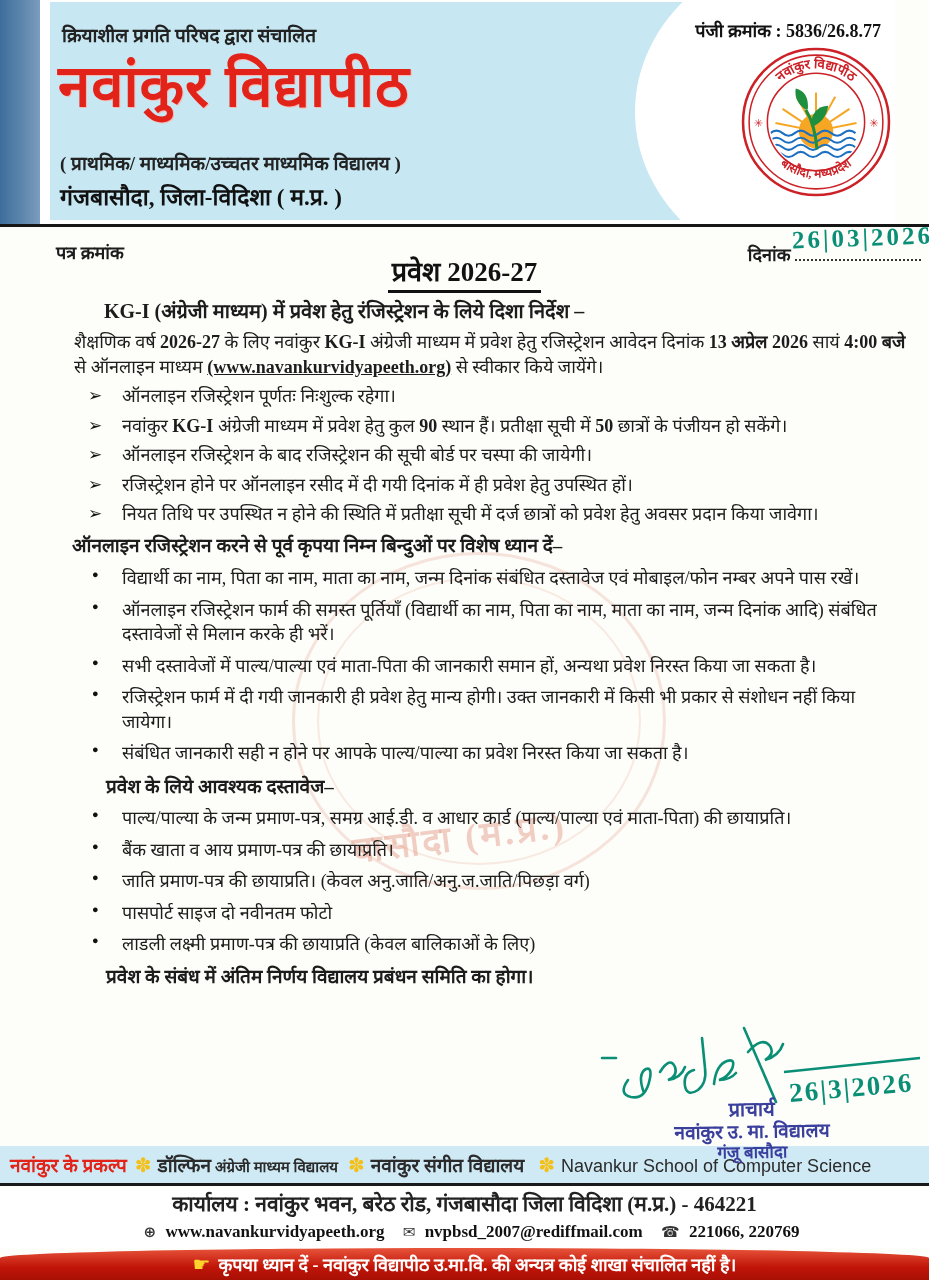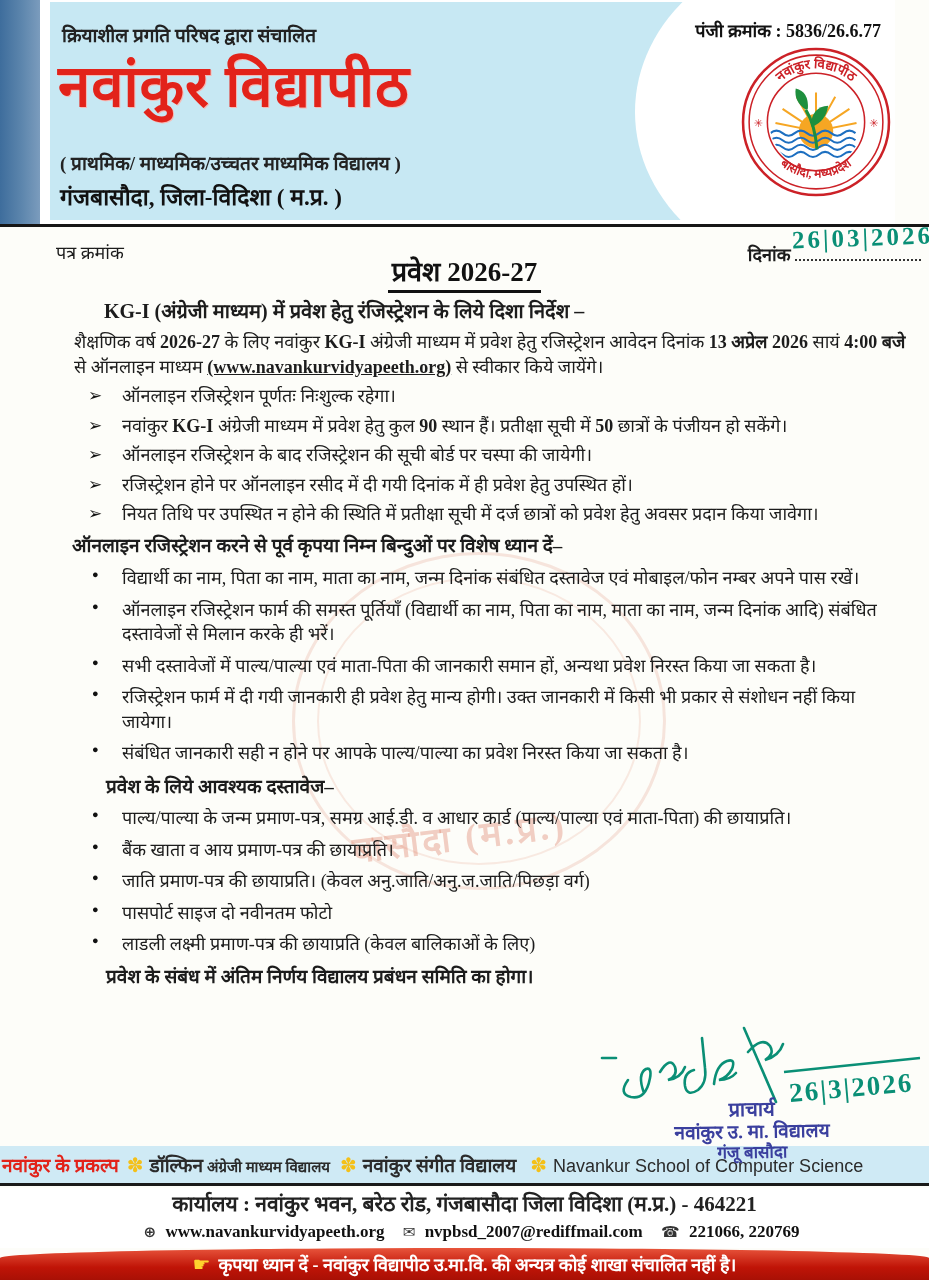--- a/index.html
+++ b/index.html
@@ -14,21 +14,21 @@
              border-radius:50%;}
   .managed{position:absolute;top:20px;left:12px;font-size:19px;font-weight:bold;color:#222;}
   .school{position:absolute;top:42px;left:8px;margin:0;font-size:58px;font-weight:bold;color:#e2231a;
           letter-spacing:1px;text-shadow:1px 1px 0 #f6b9b4;}
   .stype{position:absolute;top:148px;left:10px;font-size:19px;font-weight:bold;color:#222;}
   .sloc{position:absolute;top:178px;left:10px;font-size:23px;font-weight:bold;color:#111;}
   .reg{position:absolute;top:18px;right:14px;font-size:18px;font-weight:bold;color:#111;z-index:5;}
   .logo{position:absolute;top:46px;left:740px;width:152px;height:152px;z-index:5;}
   .rule{position:absolute;top:224px;left:0;width:929px;height:3px;background:#161616;z-index:4;}
   
-  .meta-left{position:absolute;top:240px;left:56px;font-size:18px;font-weight:normal;}
+  .meta-left{position:absolute;top:240px;left:56px;font-size:18px;font-weight:bold;}
   .meta-right{position:absolute;top:242px;right:8px;font-size:18px;font-weight:bold;}
   .dotline{display:inline-block;width:126px;border-bottom:2px dotted #333;height:14px;}
   .hand-date{position:absolute;top:224px;left:792px;font-size:25px;color:#0a8f76;font-weight:bold;
              letter-spacing:3px;transform:rotate(-2deg);z-index:5;}
   .title-wrap{position:absolute;top:252px;left:0;width:929px;text-align:center;}
   .title{display:inline-block;font-size:27px;font-weight:bold;color:#111;
          border-bottom:3px solid #111;padding:0 4px 1px;}
   
   .body{position:absolute;top:298px;left:70px;width:838px;font-size:18px;line-height:1.36;z-index:2;}
   .sec-head{font-size:20px;font-weight:bold;margin:0 0 5px 34px;}
@@ -52,21 +52,21 @@
   
   .sig{position:absolute;top:1018px;left:598px;width:326px;height:100px;z-index:6;}
   .stamp{position:absolute;top:1098px;left:612px;width:280px;text-align:center;color:#3a3f9e;
          font-weight:bold;z-index:6;transform:rotate(-1deg);line-height:1.15;}
   .stamp .s1{font-size:20px;}
   .stamp .s2{font-size:19px;}
   .stamp .s3{font-size:17px;}
   
   .f-projects{position:absolute;top:1146px;left:0;width:929px;height:40px;background:#cfeaf5;
               border-bottom:3px solid #1a1a1a;display:flex;align-items:center;white-space:nowrap;
-              overflow:hidden;z-index:5;padding-left:2px;box-sizing:border-box;}
+              overflow:hidden;z-index:5;padding-left:10px;box-sizing:border-box;}
   .f-label{color:#e2231a;font-weight:bold;font-size:19px;margin-right:2px;}
   .proj{display:inline-flex;align-items:baseline;}
   .star{color:#f4c018;font-size:20px;margin:0 6px;}
   .proj-name{font-weight:bold;font-size:19px;color:#2b2b2b;}
   .proj-suffix{font-size:15px;color:#2b2b2b;margin-left:4px;font-weight:bold;}
   .proj:last-child .proj-name{font-family:"Liberation Sans",sans-serif;font-weight:normal;font-size:18px;}
   .f-office{position:absolute;top:1188px;left:0;width:929px;height:32px;line-height:32px;text-align:center;
             font-size:21px;font-weight:bold;color:#222;z-index:5;background:#fff;}
   .f-contact{position:absolute;top:1218px;left:0;width:929px;height:30px;line-height:28px;text-align:center;
              font-size:17px;font-weight:bold;color:#111;z-index:5;background:#fff;}
@@ -89,21 +89,21 @@
 
   <div class="header">
     <div class="edge-strip"></div>
     <div class="panel">
       <div class="white-cut"></div>
       <div class="managed">क्रियाशील प्रगति परिषद द्वारा संचालित</div>
       <h1 class="school">नवांकुर विद्यापीठ</h1>
       <div class="stype">( प्राथमिक/ माध्यमिक/उच्चतर माध्यमिक विद्यालय )</div>
       <div class="sloc">गंजबासौदा, जिला-विदिशा ( म.प्र. )</div>
     </div>
-    <div class="reg">पंजी क्रमांक : 5836/26.6.77</div>
+    <div class="reg">पंजी क्रमांक : 5836/26.8.77</div>
     <div class="logo">
       <svg viewBox="0 0 150 150" width="152" height="152">
         <circle cx="75" cy="75" r="72" fill="#ffffff" stroke="#cc2127" stroke-width="2.5"></circle>
         <circle cx="75" cy="75" r="66" fill="none" stroke="#cc2127" stroke-width="1.5"></circle>
         <circle cx="75" cy="75" r="48" fill="none" stroke="#cc2127" stroke-width="1.5"></circle>
         <defs>
           <path id="arcTop" d="M 22,75 A 53,53 0 0 1 128,75"></path>
           <path id="arcBot" d="M 20,75 A 55,55 0 0 0 130,75"></path>
           <clipPath id="inner">
               <circle cx="75" cy="75" r="46"></circle>

